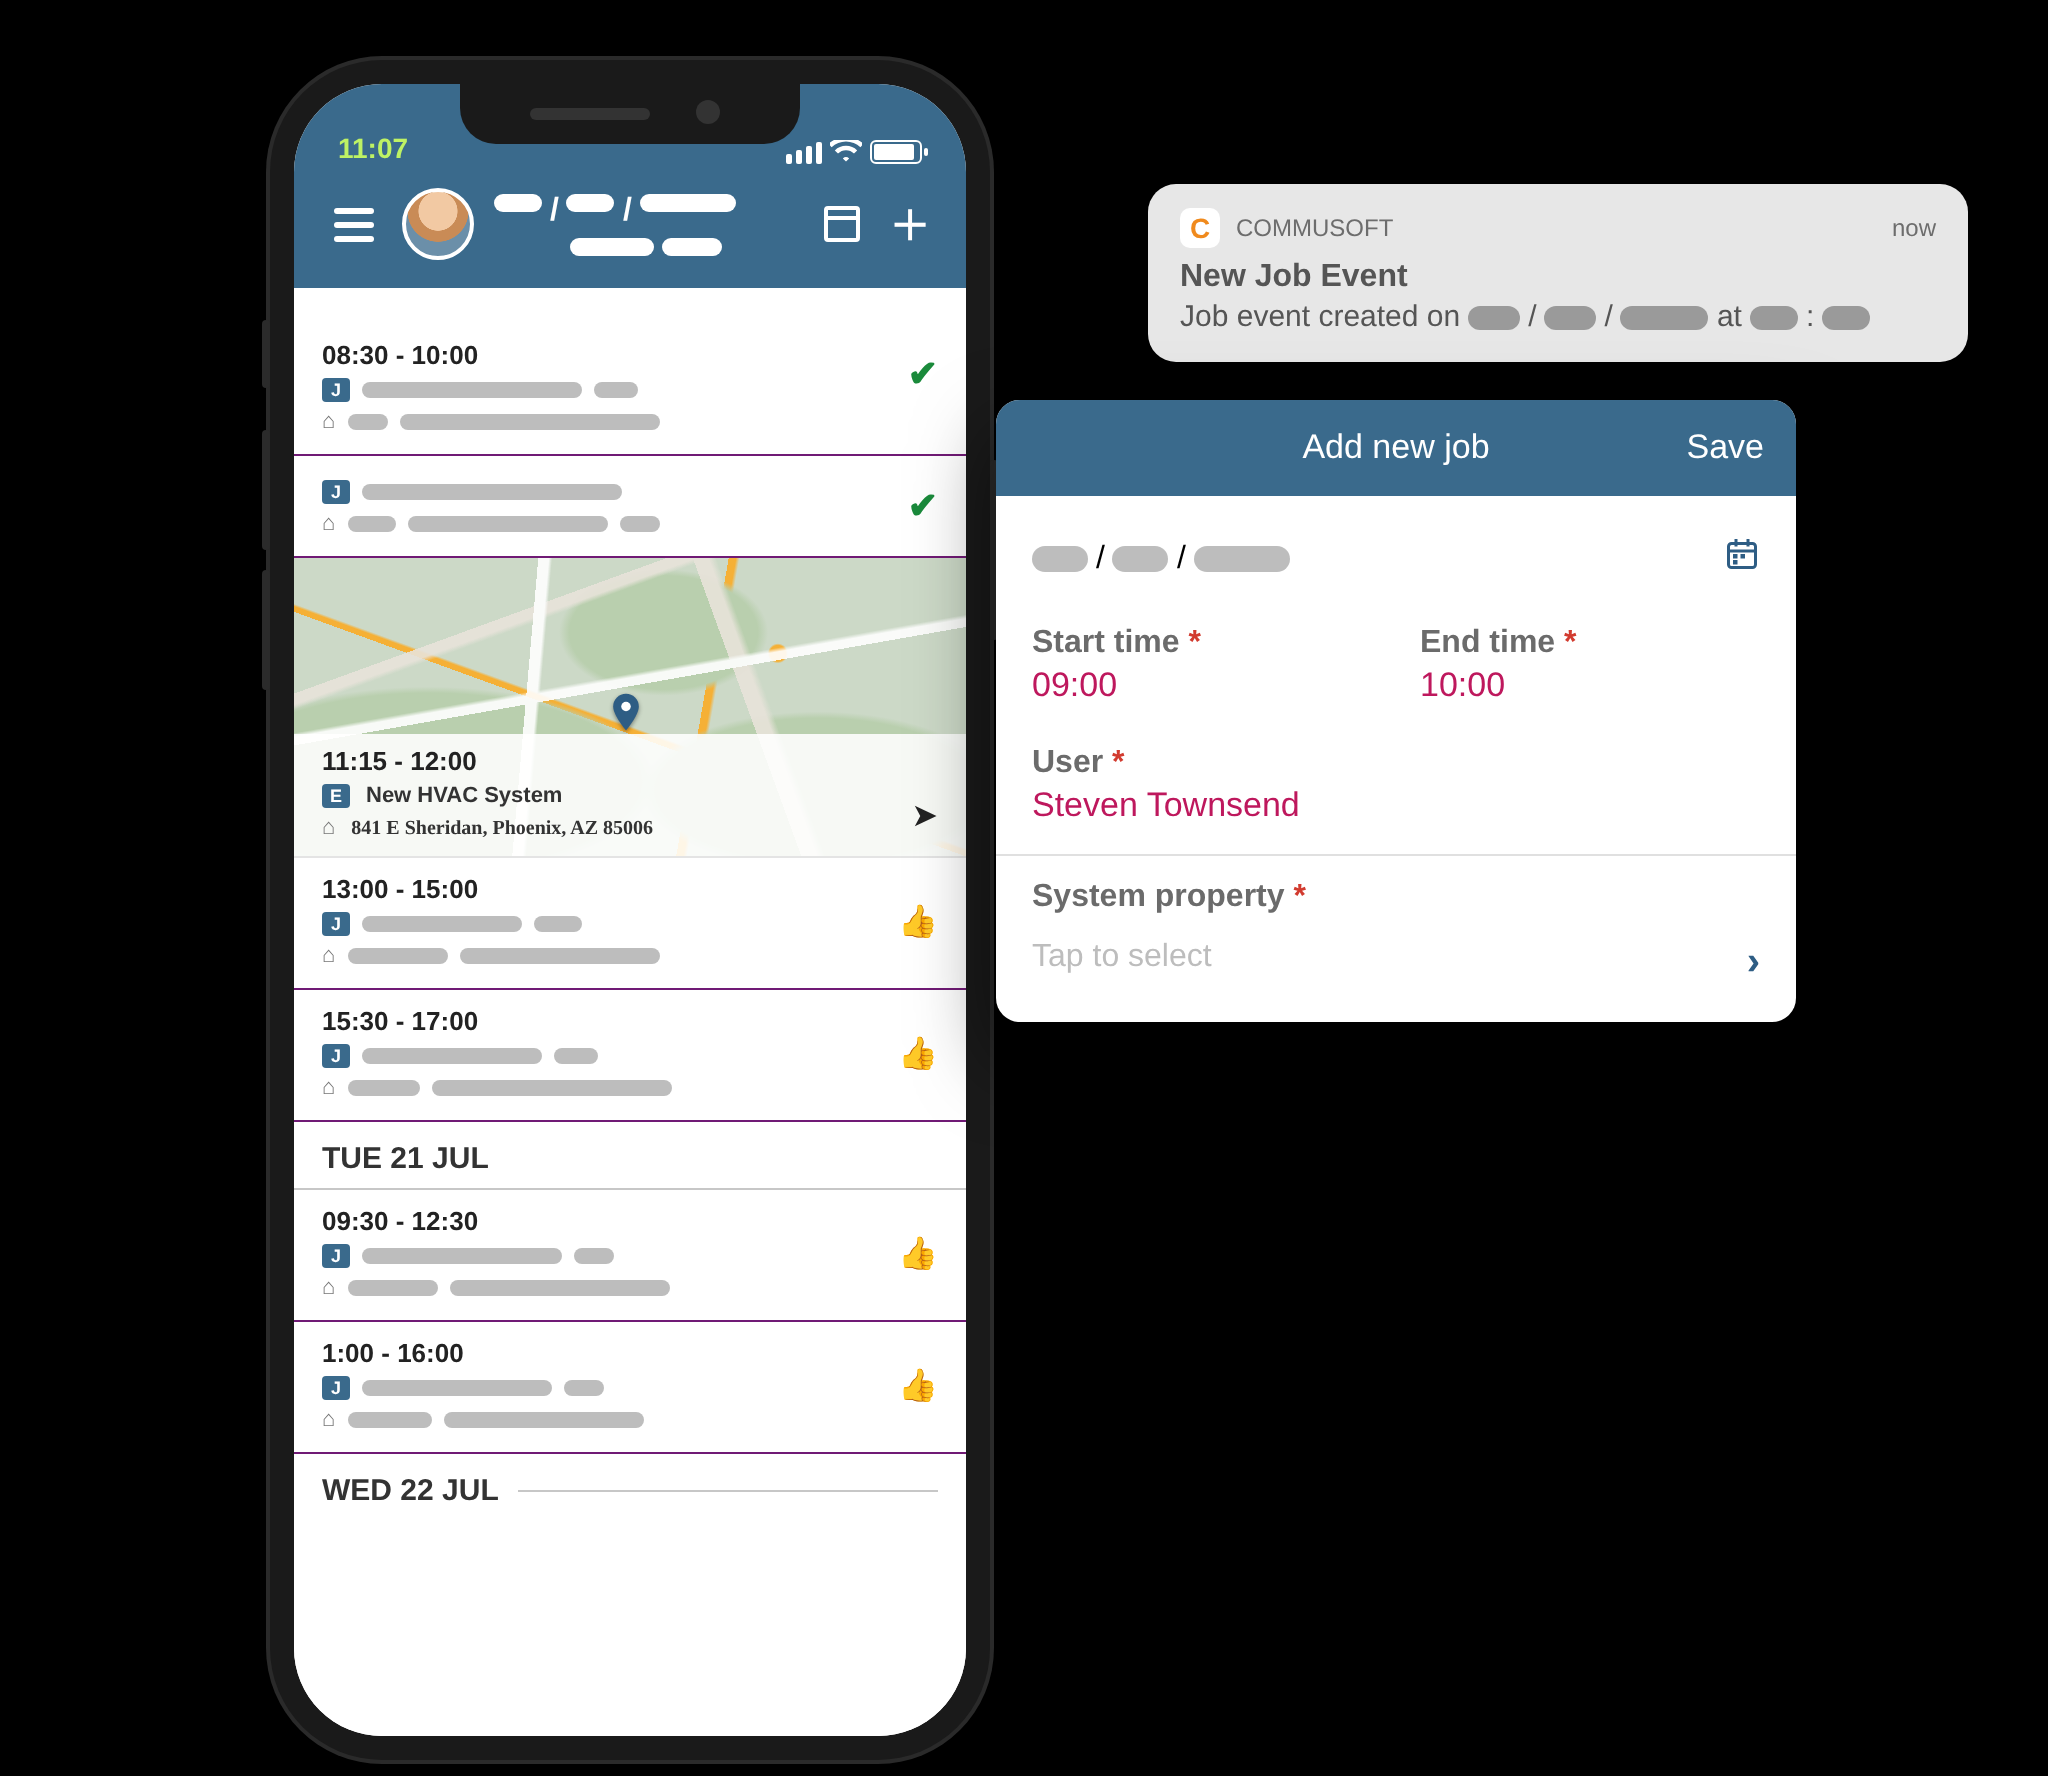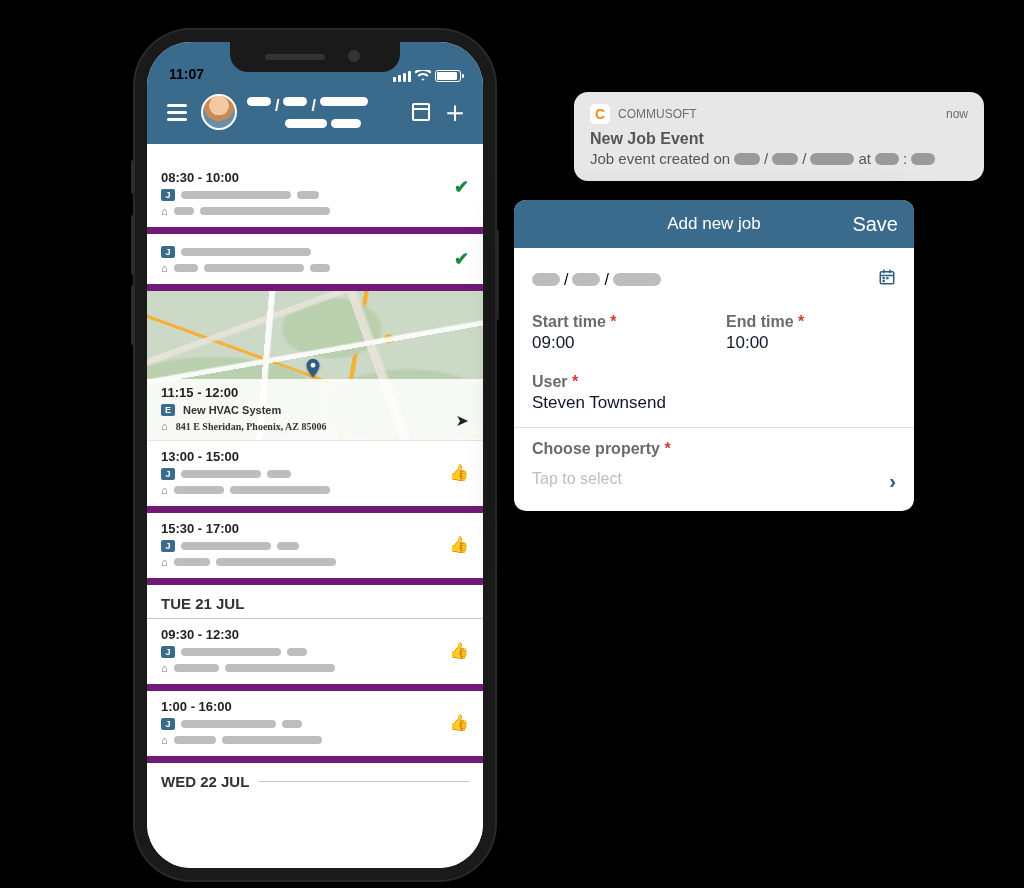--- a/index.html
+++ b/index.html
@@ -30,21 +30,21 @@
   .notch {
     position:absolute; top:0; left:50%; transform:translateX(-50%);
     width:170px; height:30px; background:#1a1a1a;
     border-bottom-left-radius:18px; border-bottom-right-radius:18px;
     z-index:20;
   }
   .notch::before { content:""; position:absolute; left:35px; top:12px; width:60px; height:6px; background:#333; border-radius:3px;}
   .notch::after  { content:""; position:absolute; right:40px; top:8px; width:12px; height:12px; background:#333; border-radius:50%;}
 
   .status-bar {
-    height:44px; background:#3a6a8c; color:#000000; display:flex; justify-content:space-between; align-items:flex-end; padding:0 22px 4px; font-size:14px; font-weight:600;
+    height:44px; background:#3a6a8c; color:#bef264; display:flex; justify-content:space-between; align-items:flex-end; padding:0 22px 4px; font-size:14px; font-weight:600;
   }
   .status-right { display:flex; gap:4px; align-items:center; }
   .sig-bars { display:flex; gap:2px; align-items:flex-end; }
   .sig-bars span { width:3px; background:#fff; border-radius:1px; }
   .sb1{height:5px}.sb2{height:7px}.sb3{height:9px}.sb4{height:11px}
   .wifi { width:16px; height:12px; position:relative; }
   .wifi::before{content:"";position:absolute;inset:0;border:2px solid #fff;border-bottom:none;border-left:none;border-right:none;border-radius:14px 14px 0 0;}
   .batt { width:26px; height:12px; border:1.5px solid #fff; border-radius:3px; position:relative;}
   .batt::after{content:"";position:absolute;right:-4px;top:3px;width:2px;height:4px;background:#fff;border-radius:1px;}
   .batt::before{content:"";position:absolute;left:1px;top:1px;bottom:1px;right:3px;background:#fff;border-radius:1px;}
@@ -61,21 +61,21 @@
   .cal-btn, .plus-btn { width:24px; height:24px; display:flex; align-items:center; justify-content:center; cursor:pointer;}
   .cal-ico { width:18px; height:18px; border:2px solid #fff; border-radius:2px; position:relative;}
   .cal-ico::before{content:"";position:absolute;left:0;right:0;top:3px;height:2px;background:#fff;}
   .plus { font-size:30px; font-weight:300; line-height:20px;}
 
   .schedule { position:absolute; top:120px; bottom:0; left:0; right:0; overflow:hidden; background:#fff;}
   .day-header { display:flex; justify-content:space-between; align-items:center; padding:10px 14px 6px; border-bottom:1px solid #c7c7c7;}
   .day-header .date { font-weight:700; color:#333; font-size:15px;}
   .today-link { color:#3a6a8c; font-weight:600; font-size:14px;}
 
-  .event { padding:8px 14px 10px; border-bottom:7px solid #701a75; position:relative; background:#fff;}
+  .event { padding:8px 14px 10px; border-bottom:1px solid #701a75; position:relative; background:#fff;}
   .ev-time { font-weight:700; font-size:13px; color:#222;}
   .ev-line { display:flex; align-items:center; gap:6px; margin-top:4px;}
   .tag-j { width:14px; height:12px; background:#3a6a8c; color:#fff; font-size:9px; font-weight:700; display:flex; align-items:center; justify-content:center; border-radius:2px;}
   .tag-e { width:14px; height:12px; background:#3a6a8c; color:#fff; font-size:9px; font-weight:700; display:flex; align-items:center; justify-content:center; border-radius:2px;}
   .home-i { font-size:11px; color:#777;}
   .bar { height:8px; background:#bdbdbd; border-radius:4px;}
   .check { position:absolute; right:14px; top:14px; color:#1a8a3b; font-size:18px; font-weight:700;}
   .thumb { position:absolute; right:14px; top:22px; color:#1a8a3b; font-size:16px;}
   .locarrow{ position:absolute; right:14px; bottom:10px; color:#222; font-size:16px; transform:rotate(0deg);}
   .ev-desc { font-size:11px; color:#333; font-weight:700; margin-left:2px;}
@@ -115,36 +115,36 @@
   }
   .notif-head{display:flex;align-items:center;gap:8px;font-size:12px;color:#6d6d6d;}
   .notif-ico{width:20px;height:20px;border-radius:5px;background:#fff;display:flex;align-items:center;justify-content:center;color:#f08a1d;font-weight:800;font-size:14px;}
   .notif-now{margin-left:auto;}
   .notif-title{font-weight:700;color:#555;margin-top:6px;font-size:16px;}
   .notif-body{color:#555;font-size:15px;margin-top:2px;display:flex;align-items:center;flex-wrap:wrap;gap:4px;}
   .gpill{height:12px;background:#9a9a9a;border-radius:6px;display:inline-block;}
 
   
   .panel {
-    position:absolute; left:514px; top:200px; width:400px;
+    position:absolute; left:498px; top:200px; width:400px;
     background:#fff; border-radius:12px; overflow:hidden;
     box-shadow:0 18px 40px rgba(0,0,0,.55);
   }
   .panel-head{background:#3a6a8c;color:#fff;display:flex;align-items:center;justify-content:center;position:relative;height:48px;font-size:17px;}
-  .panel-save{position:absolute;right:16px;font-size:20px;cursor:pointer;}
+  .panel-save{position:absolute;right:16px;font-size:17px;cursor:pointer;}
   .panel-body{padding:16px 18px 0;}
   .field-label{color:#6b6b6b;font-weight:700;font-size:16px;margin-top:6px;}
   .req{color:#d23b2f;}
   .field-row{display:flex;align-items:center;justify-content:space-between;margin:4px 0 16px;}
   .placeholder-pills{display:flex;gap:4px;align-items:center;}
   .pp{height:13px;background:#bdbdbd;border-radius:7px;}
   .cal-small{color:#2e5d84;font-size:18px;cursor:pointer;}
   .two-col{display:flex;gap:24px;}
   .two-col > div{flex:1;}
-  .value{color:#0f172a;font-size:17px;margin-top:2px;margin-bottom:14px;}
+  .value{color:#be185d;font-size:17px;margin-top:2px;margin-bottom:14px;}
   .sep{height:1px;background:#e0e0e0;margin:0 -18px;}
   .select-row{display:flex;align-items:flex-start;justify-content:space-between;padding:12px 0 18px;cursor:pointer;}
   .placeholder-text{color:#bdbdbd;font-size:16px;}
   .chev{color:#2e5d84;font-size:20px;font-weight:700;}
 </style>
 </head>
 <body>
 
 <div class="phone">
   <div class="phone-side-btn pb1"></div>
@@ -383,19 +383,19 @@
         <div class="field-label"><span>End time</span> <span class="req">*</span></div>
         <div class="value">10:00</div>
       </div>
     </div>
 
     <div class="field-label"><span>User</span> <span class="req">*</span></div>
     <div class="value">Steven Townsend</div>
 
     <div class="sep"></div>
 
-    <div class="field-label" style="margin-top:12px"><span>Choose property</span> <span class="req">*</span></div>
+    <div class="field-label" style="margin-top:12px"><span>System property</span> <span class="req">*</span></div>
     <div class="select-row">
       <span class="placeholder-text">Tap to select</span>
       <span class="chev">›</span>
     </div>
   </div>
 </div>
 
 </body></html>

